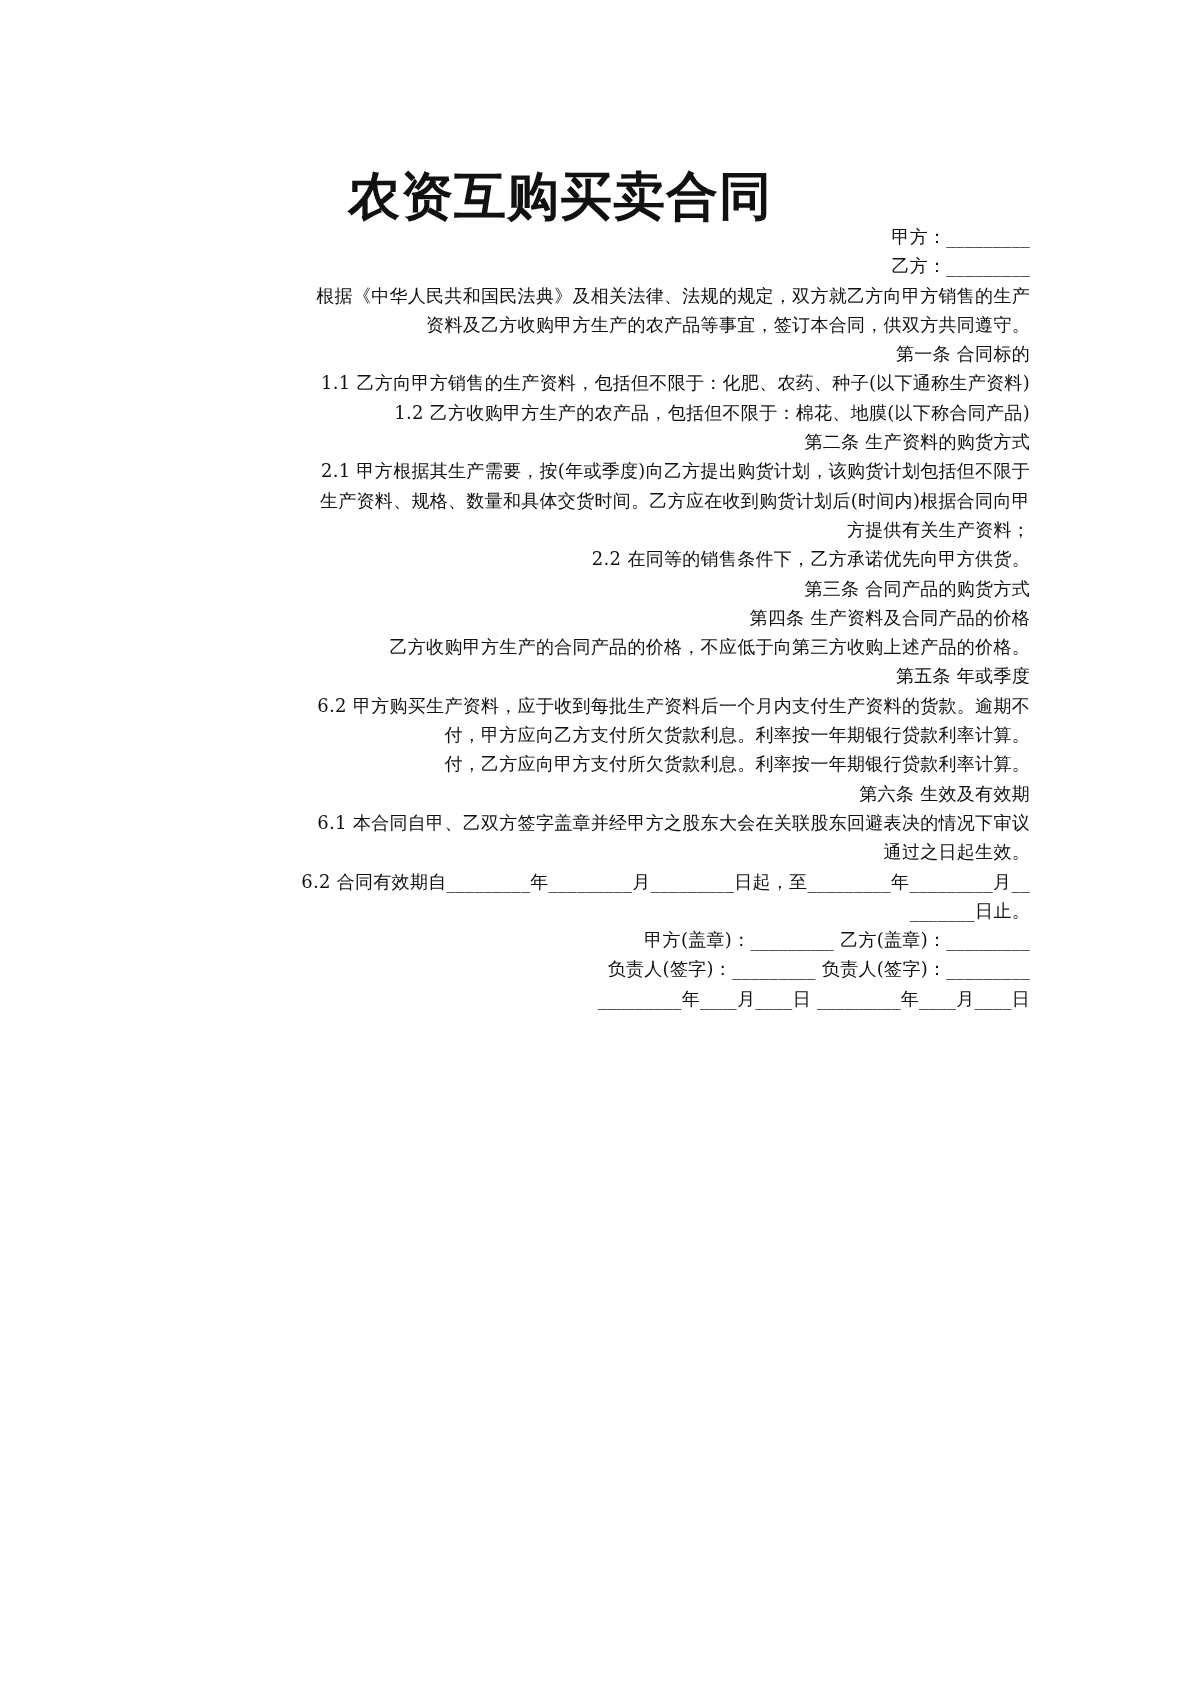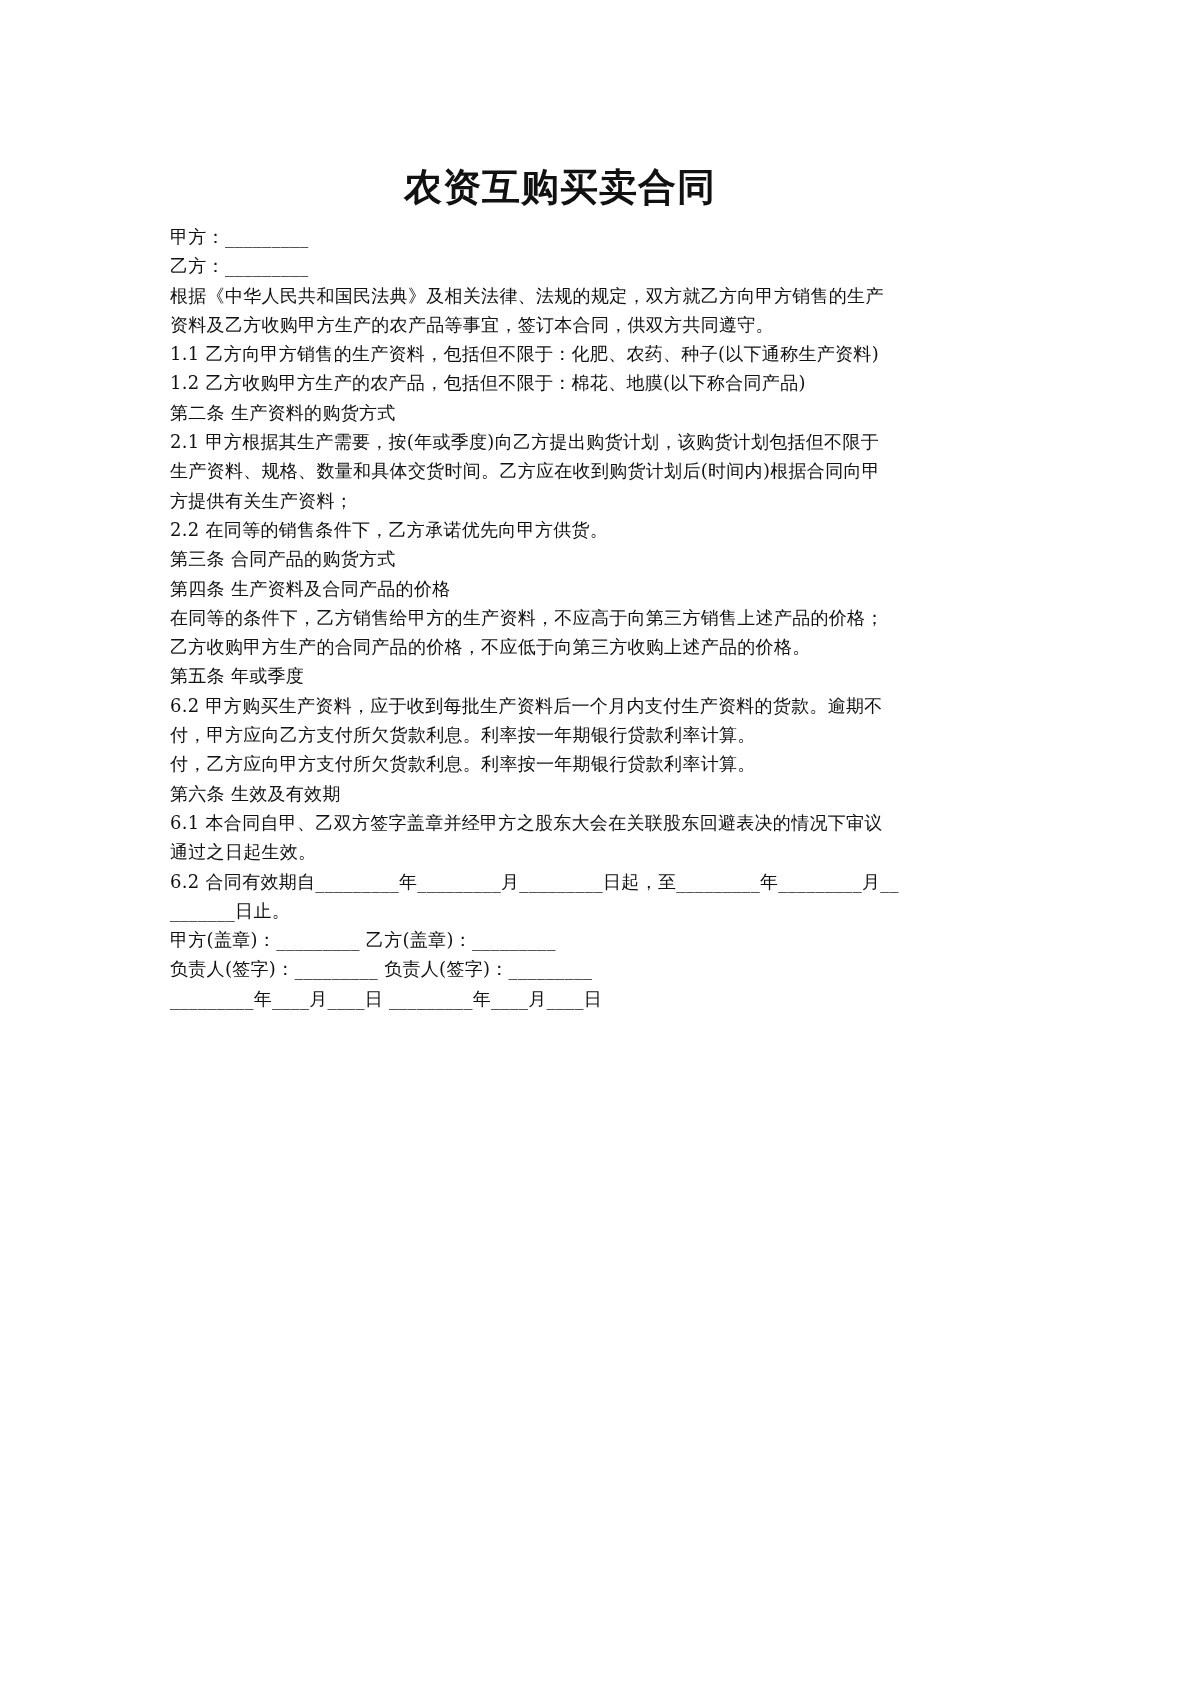--- a/index.html
+++ b/index.html
@@ -1,41 +1,41 @@
 <!DOCTYPE html>
 <html><head>
 <meta charset="utf-8">
 <style>
   html,body{margin:0;padding:0;background:#fff;}
   body{width:1190px;height:1683px;position:relative;overflow:hidden;}
   .page{position:absolute;left:170px;top:0;width:860px;font-family:"DejaVu Serif",serif;color:#111;}
-  .title{position:absolute;top:162px;left:0;width:780px;text-align:center;font-size:38px;font-weight:bold;letter-spacing:1px;font-family:"DejaVu Sans",sans-serif;}
+  .title{position:absolute;top:162px;left:0;width:780px;text-align:center;font-size:52px;font-weight:bold;letter-spacing:1px;font-family:"DejaVu Sans",sans-serif;}
   .lines{position:absolute;top:222px;left:0;width:860px;}
-  .line{font-size:18px;line-height:29.3px;height:29.3px;white-space:nowrap;letter-spacing:0.3px;}
+  .line{font-size:18px;line-height:29.3px;height:29.3px;white-space:nowrap;letter-spacing:0.3px;text-align:right;}
 </style>
 </head>
 <body>
 
 <div class="page">
   <div class="title">农资互购买卖合同</div>
   <div class="lines">
     <div class="line">甲方：_________</div>
     <div class="line">乙方：_________</div>
     <div class="line">根据《中华人民共和国民法典》及相关法律、法规的规定，双方就乙方向甲方销售的生产</div>
     <div class="line">资料及乙方收购甲方生产的农产品等事宜，签订本合同，供双方共同遵守。</div>
+    <div class="line">第一条 合同标的</div>
     <div class="line">1.1 乙方向甲方销售的生产资料，包括但不限于：化肥、农药、种子(以下通称生产资料)</div>
     <div class="line">1.2 乙方收购甲方生产的农产品，包括但不限于：棉花、地膜(以下称合同产品)</div>
     <div class="line">第二条 生产资料的购货方式</div>
     <div class="line">2.1 甲方根据其生产需要，按(年或季度)向乙方提出购货计划，该购货计划包括但不限于</div>
     <div class="line">生产资料、规格、数量和具体交货时间。乙方应在收到购货计划后(时间内)根据合同向甲</div>
     <div class="line">方提供有关生产资料；</div>
     <div class="line">2.2 在同等的销售条件下，乙方承诺优先向甲方供货。</div>
     <div class="line">第三条 合同产品的购货方式</div>
     <div class="line">第四条 生产资料及合同产品的价格</div>
-    <div class="line">在同等的条件下，乙方销售给甲方的生产资料，不应高于向第三方销售上述产品的价格；</div>
     <div class="line">乙方收购甲方生产的合同产品的价格，不应低于向第三方收购上述产品的价格。</div>
     <div class="line">第五条 年或季度</div>
     <div class="line">6.2 甲方购买生产资料，应于收到每批生产资料后一个月内支付生产资料的货款。逾期不</div>
     <div class="line">付，甲方应向乙方支付所欠货款利息。利率按一年期银行贷款利率计算。</div>
     <div class="line">付，乙方应向甲方支付所欠货款利息。利率按一年期银行贷款利率计算。</div>
     <div class="line">第六条 生效及有效期</div>
     <div class="line">6.1 本合同自甲、乙双方签字盖章并经甲方之股东大会在关联股东回避表决的情况下审议</div>
     <div class="line">通过之日起生效。</div>
     <div class="line">6.2 合同有效期自_________年_________月_________日起，至_________年_________月__</div>
     <div class="line">_______日止。</div>

